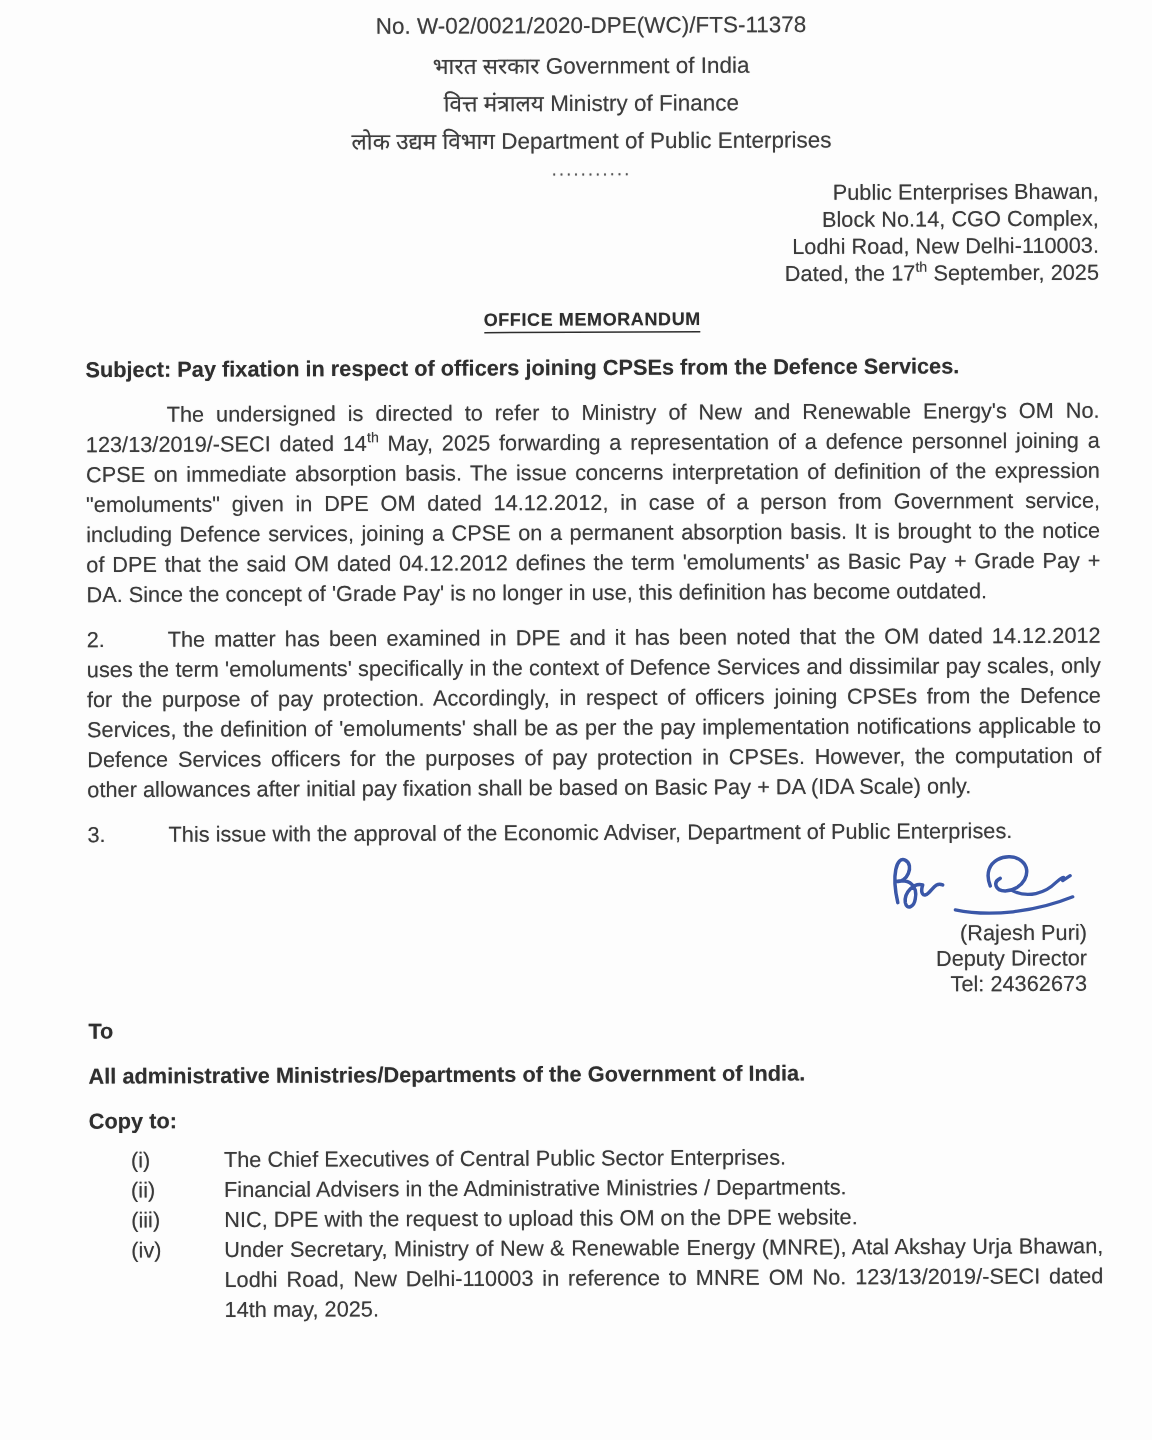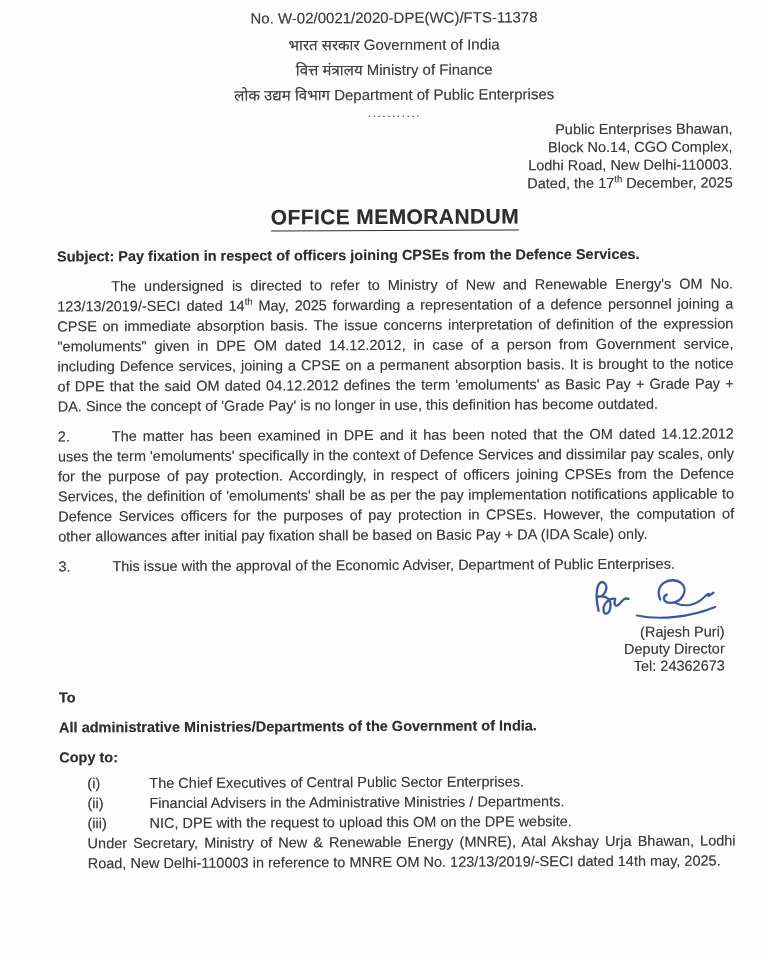--- a/index.html
+++ b/index.html
@@ -17,21 +17,21 @@
     text-shadow: 0 0 0.5px rgba(70,70,70,0.55);
     font-size: 14.5px;
   }
   .head { text-align: center; }
   .ref { font-size: 15px; line-height: 20px; margin-bottom: 4px; color: #3d3d3d; }
   .org { font-size: 15px; line-height: 25px; color: #3d3d3d; }
   .dots { text-align: center; line-height: 12px; font-size: 12px; letter-spacing: 1.5px; color: #555; }
   .addr { text-align: right; line-height: 18px; margin-top: 2px; font-size: 14.5px; }
   .title-row { text-align: center; margin-top: 12px; }
   .title {
-    display: inline-block; font-weight: bold; font-size: 21px; letter-spacing: 0.4px;
+    display: inline-block; font-weight: bold; font-size: 12px; letter-spacing: 0.4px;
     color: #2e2e2e; border-bottom: 1.6px solid #2e2e2e; padding-bottom: 1px;
   }
   .subject { font-weight: bold; margin-top: 14px; line-height: 20px; color: #2f2f2f; }
   p.bodyp { text-align: justify; line-height: 20px; margin: 10px 0 0 0; }
   .p1 { text-indent: 54px; }
   .pnum { display: inline-block; width: 54px; text-indent: 0; }
   .sup { font-size: 9.5px; vertical-align: super; line-height: 0; }
   .sign { text-align: right; margin-top: 0; padding-right: 10px; }
   .sign svg { display: block; margin: 0 -4px 0 auto; }
   .sign-line { line-height: 17px; }
@@ -53,21 +53,21 @@
     <div class="org">भारत सरकार Government of India</div>
     <div class="org">वित्त मंत्रालय Ministry of Finance</div>
     <div class="org">लोक उद्यम विभाग Department of Public Enterprises</div>
     <div class="dots">...........</div>
   </div>
 
   <div class="addr">
     <div class="addr-line">Public Enterprises Bhawan,</div>
     <div class="addr-line">Block No.14, CGO Complex,</div>
     <div class="addr-line">Lodhi Road, New Delhi-110003.</div>
-    <div class="addr-line"><span>Dated, the 17</span><span class="sup">th</span><span> December, 2025</span></div>
+    <div class="addr-line"><span>Dated, the 17</span><span class="sup">th</span><span> September, 2025</span></div>
   </div>
 
   <div class="title-row">
     <span class="title">OFFICE MEMORANDUM</span>
   </div>
 
   <div class="subject">Subject: Pay fixation in respect of officers joining CPSEs from the Defence Services.</div>
 
   <p class="bodyp p1"><span>The undersigned is directed to refer to Ministry of New and Renewable Energy's OM No. 123/13/2019/-SECI dated 14</span><span class="sup">th</span><span> May, 2025 forwarding a representation of a defence personnel joining a CPSE on immediate absorption basis. The issue concerns interpretation of definition of the expression "emoluments" given in DPE OM dated 14.12.2012, in case of a person from Government service, including Defence services, joining a CPSE on a permanent absorption basis. It is brought to the notice of DPE that the said OM dated 04.12.2012 defines the term 'emoluments' as Basic Pay + Grade Pay + DA. Since the concept of 'Grade Pay' is no longer in use, this definition has become outdated.</span></p>
 
@@ -98,17 +98,18 @@
     </div>
     <div class="copy-item">
       <span class="copy-num">(ii)</span>
       <span class="copy-text">Financial Advisers in the Administrative Ministries / Departments.</span>
     </div>
     <div class="copy-item">
       <span class="copy-num">(iii)</span>
       <span class="copy-text">NIC, DPE with the request to upload this OM on the DPE website.</span>
     </div>
     <div class="copy-item">
+      <span class="copy-num">(iv)</span>
       <span class="copy-text">Under Secretary, Ministry of New &amp; Renewable Energy (MNRE), Atal Akshay Urja Bhawan, Lodhi Road, New Delhi-110003 in reference to MNRE OM No. 123/13/2019/-SECI dated 14th may, 2025.</span>
     </div>
   </div>
 
 </div>
 
 </body></html>

